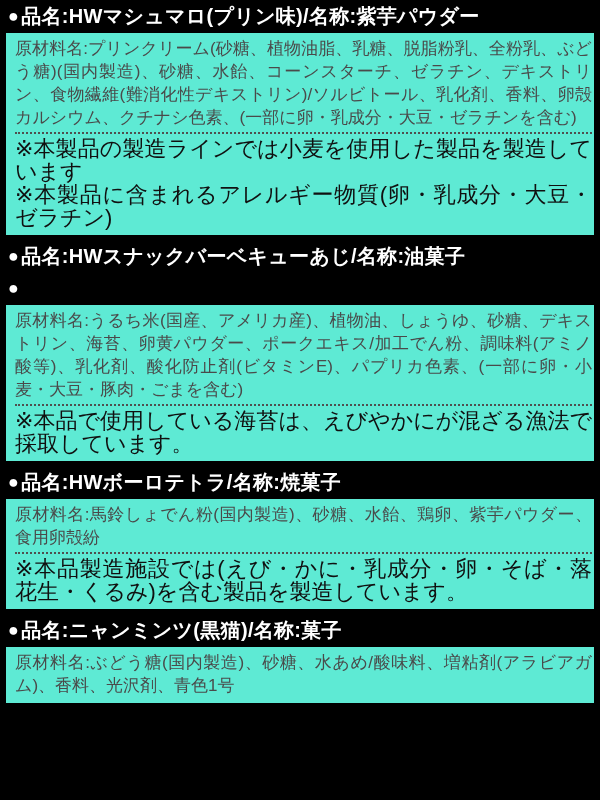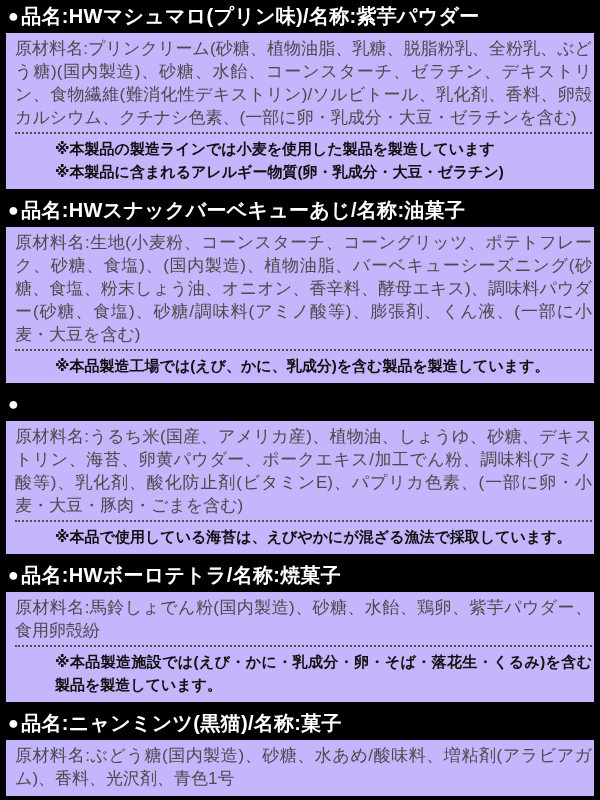--- a/index.html
+++ b/index.html
@@ -23,42 +23,41 @@
     letter-spacing: 0.3px;
     white-space: nowrap;
     overflow: hidden;
   }
   .hdr .bullet {
     font-size: 18px;
     margin-right: 2px;
     flex: 0 0 auto;
   }
   .panel {
-    background: #c4b5fd;
+    background: #5eead4;
     margin: 1px 6px 5px 6px;
     padding: 4px 2px 6px 9px;
   }
   .ing {
     color: #4a4a4a;
     font-size: 17px;
     line-height: 23px;
     text-align: justify;
   }
   .dots {
     height: 0;
     border-bottom: 2px dotted #4f4f4f;
     margin: 3px 0 3px 0;
   }
   .note {
     color: #101010;
-    font-weight: 700;
-    font-size: 15px;
+    font-weight: 400;
+    font-size: 22px;
     line-height: 23px;
     text-align: justify;
-    margin-left: 40px;
   }
 </style>
 </head>
 <body>
 
 <div class="sheet">
 
   <div class="sec">
     <div class="hdr">
       <span class="bullet">●</span>
@@ -69,25 +68,20 @@
       <div class="dots"></div>
       <div class="note">※本製品の製造ラインでは小麦を使用した製品を製造しています</div>
       <div class="note">※本製品に含まれるアレルギー物質(卵・乳成分・大豆・ゼラチン)</div>
     </div>
   </div>
 
   <div class="sec">
     <div class="hdr">
       <span class="bullet">●</span>
       <span>品名:HWスナックバーベキューあじ/名称:油菓子</span>
-    </div>
-    <div class="panel">
-      <div class="ing">原材料名:生地(小麦粉、コーンスターチ、コーングリッツ、ポテトフレーク、砂糖、食塩)、(国内製造)、植物油脂、バーベキューシーズニング(砂糖、食塩、粉末しょう油、オニオン、香辛料、酵母エキス)、調味料パウダー(砂糖、食塩)、砂糖/調味料(アミノ酸等)、膨張剤、くん液、(一部に小麦・大豆を含む)</div>
-      <div class="dots"></div>
-      <div class="note">※本品製造工場では(えび、かに、乳成分)を含む製品を製造しています。</div>
     </div>
   </div>
 
   <div class="sec">
     <div class="hdr">
       <span class="bullet">●</span>
     </div>
     <div class="panel">
       <div class="ing">原材料名:うるち米(国産、アメリカ産)、植物油、しょうゆ、砂糖、デキストリン、海苔、卵黄パウダー、ポークエキス/加工でん粉、調味料(アミノ酸等)、乳化剤、酸化防止剤(ビタミンE)、パプリカ色素、(一部に卵・小麦・大豆・豚肉・ごまを含む)</div>
       <div class="dots"></div>

